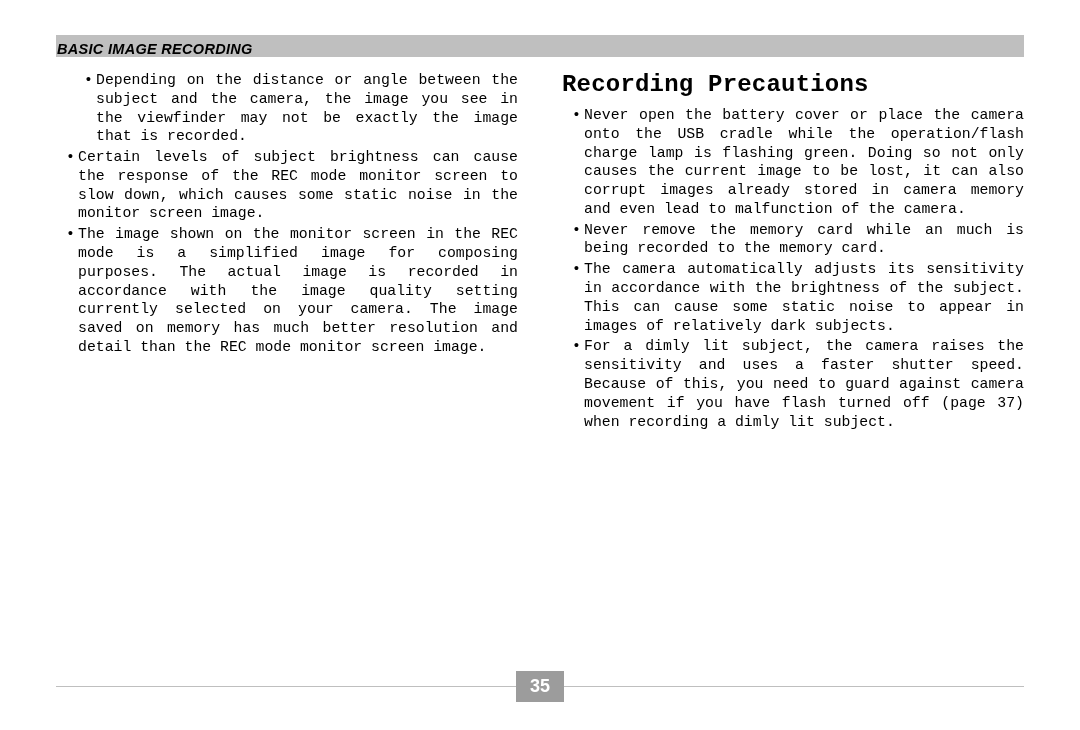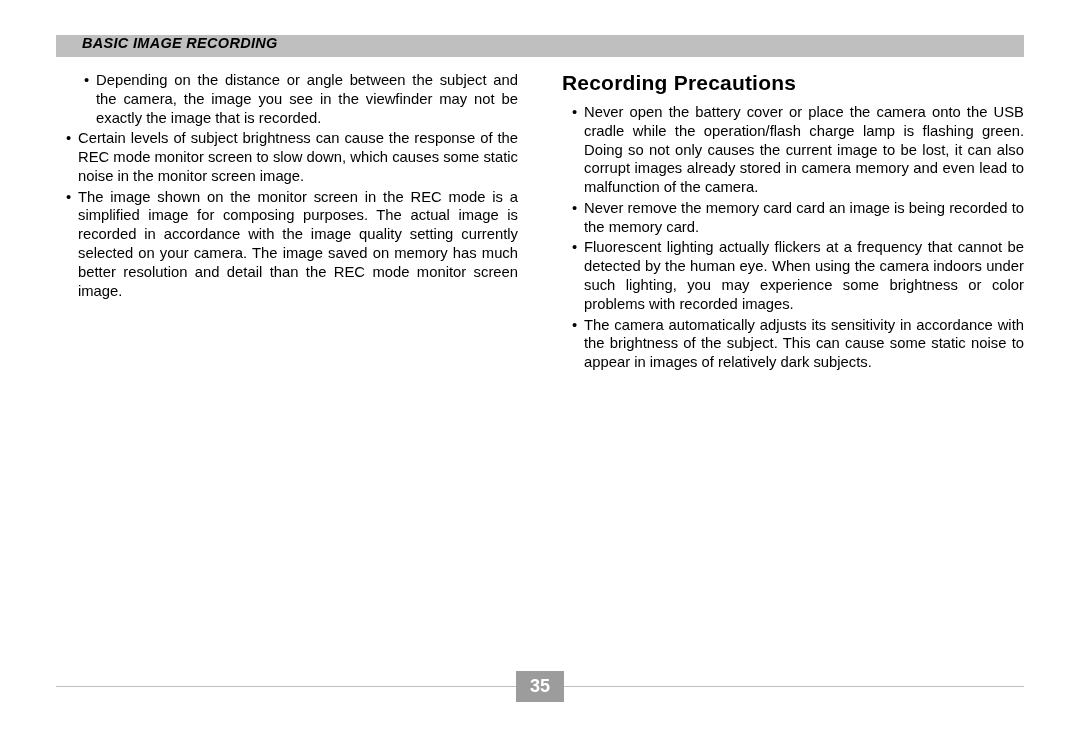--- a/index.html
+++ b/index.html
@@ -1,26 +1,26 @@
 <!DOCTYPE html>
 <html><head>
 <meta charset="utf-8">
 <style>
   * { box-sizing: border-box; margin: 0; padding: 0; }
   html, body { width: 1080px; height: 730px; background: #fff; font-family: Arial, Helvetica, sans-serif; color: #000; }
   .page { position: relative; width: 1080px; height: 730px; padding: 35px 56px 0 56px; }
-  .header-band { background: #bfbfbf; height: 22px; display: flex; align-items: flex-start; padding-left: 26px; margin-bottom: 14px; }
+  .header-band { background: #bfbfbf; height: 22px; display: flex; align-items: flex-end; padding-left: 1px; margin-bottom: 14px; }
   .header-band span { font-weight: bold; font-style: italic; font-size: 14.5px; letter-spacing: 0.3px; }
-  .columns { display: flex; gap: 44px; }
+  .columns { display: flex; gap: 44px; font-family: Liberation Mono, monospace; }
   .col { width: 465px; }
   ul.bullets { list-style: none; padding-left: 10px; }
   ul.bullets > li { position: relative; padding-left: 12px; font-size: 14.8px; line-height: 1.27; text-align: justify; margin-bottom: 2px; }
   ul.bullets > li::before { content: "•"; position: absolute; left: 0; top: 0; }
   ul.bullets.indent { padding-left: 28px; }
-  h2.section { font-size: 21px; font-weight: bold; margin: 22px 0 8px 0; letter-spacing: 0.2px; }
+  h2.section { font-size: 24px; font-weight: bold; margin: 22px 0 8px 0; letter-spacing: 0.2px; }
   h2.section.tight-top { margin-top: 0; }
   .footer { position: absolute; left: 56px; right: 56px; bottom: 28px; display: flex; align-items: center; }
   .footer-line { flex: 1; height: 1.5px; background: #bfbfbf; }
   .page-num { background: #9c9c9c; color: #fff; font-weight: bold; font-size: 18px; padding: 5px 14px; margin: 0 0px; }
 </style>
 </head>
 <body>
 
 <div class="page">
 
@@ -40,23 +40,23 @@
         <li>Certain levels of subject brightness can cause the response of the REC mode monitor screen to slow down, which causes some static noise in the monitor screen image.</li>
         <li>The image shown on the monitor screen in the REC mode is a simplified image for composing purposes.  The actual image is recorded in accordance with the image quality setting currently selected on your camera.  The image saved on memory has much better resolution and detail than the REC mode monitor screen image.</li>
       </ul>
     </div>
 
     <div class="col">
       <h2 class="section tight-top">Recording Precautions</h2>
 
       <ul class="bullets">
         <li>Never open the battery cover or place the camera onto the USB cradle while the operation/flash charge lamp is flashing green. Doing so not only causes the current image to be lost, it can also corrupt images already stored in camera memory and even lead to malfunction of the camera.</li>
-        <li>Never remove the memory card card an image is being recorded to the memory card.</li>
-        <li>Fluorescent lighting actually flickers at a frequency that cannot be detected by the human eye.  When using the camera indoors under such lighting, you may experience some brightness or color problems with recorded images.</li>
+        <li>Never remove the memory card while an much is being recorded to the memory card.</li>
         <li>The camera automatically adjusts its sensitivity in accordance with the brightness of the subject. This can cause some static noise to appear in images of relatively dark subjects.</li>
+        <li>For a dimly lit subject, the camera raises the sensitivity and uses a faster shutter speed. Because of this, you need to guard against camera movement if you have flash turned off (page 37) when recording a dimly lit subject.</li>
       </ul>
     </div>
 
   </div>
 
   <div class="footer">
     <div class="footer-line"></div>
     <div class="page-num">35</div>
     <div class="footer-line"></div>
   </div>

